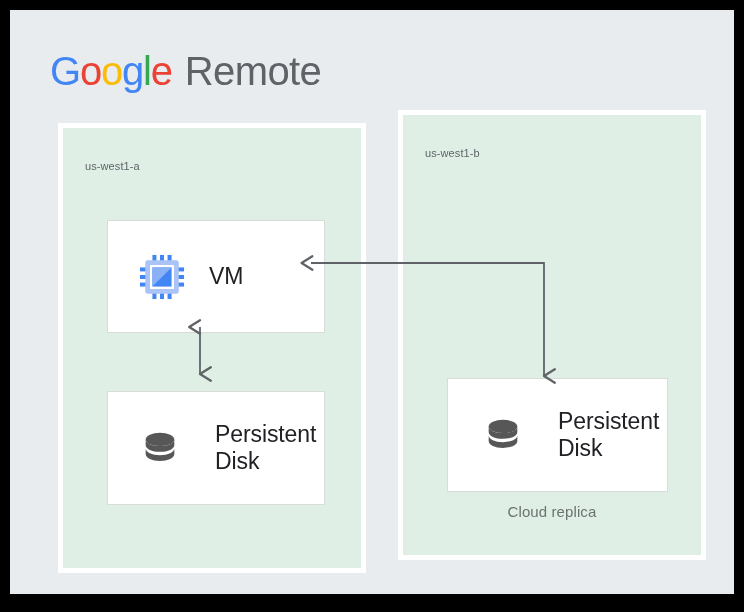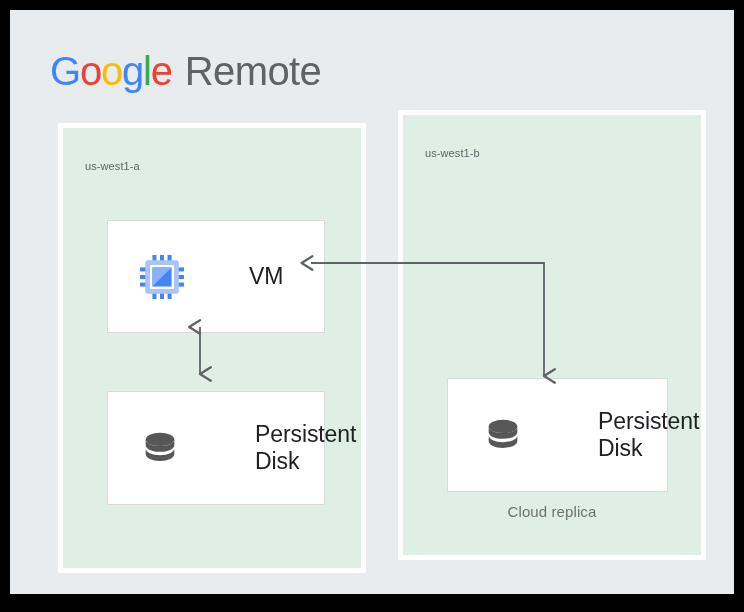--- a/index.html
+++ b/index.html
@@ -90,21 +90,20 @@
     align-items: center;
   }
   .card-vm      { left: 44px;  top: 92px;  width: 218px; height: 113px; }
   .card-disk-a  { left: 44px;  top: 263px; width: 218px; height: 114px; }
   .card-disk-b  { left: 44px;  top: 263px; width: 221px; height: 114px; }
 
   .card-inner {
     display: flex;
     align-items: center;
     margin-left: 31px;
-    gap: 40px;
   }
   .card-disk-b .card-inner { margin-left: 34px; }
 
   .card-label {
     font-size: 23px;
     color: #202124;
     line-height: 1.18;
     margin-left: 34px;
     white-space: pre-line;
     letter-spacing: -0.1px;

